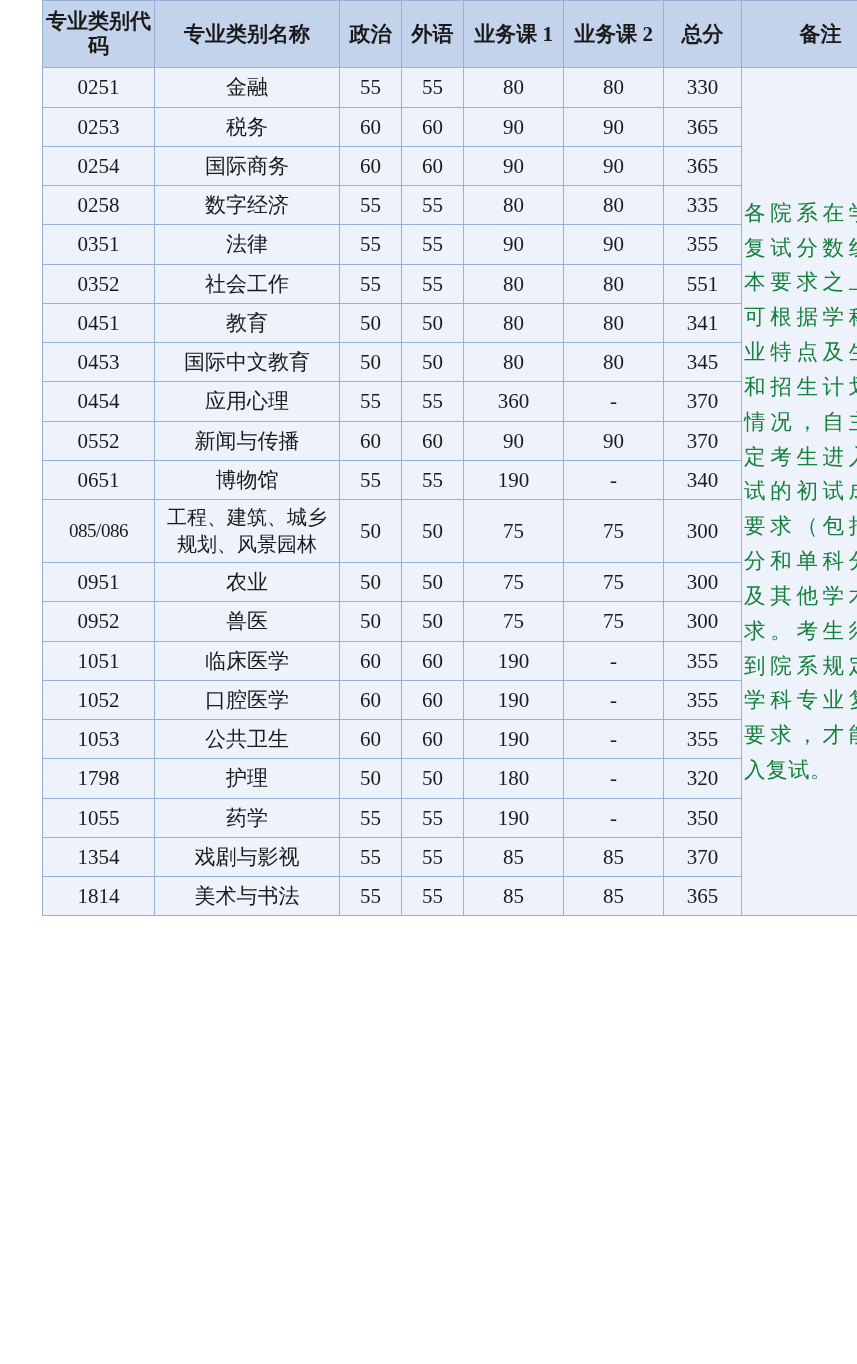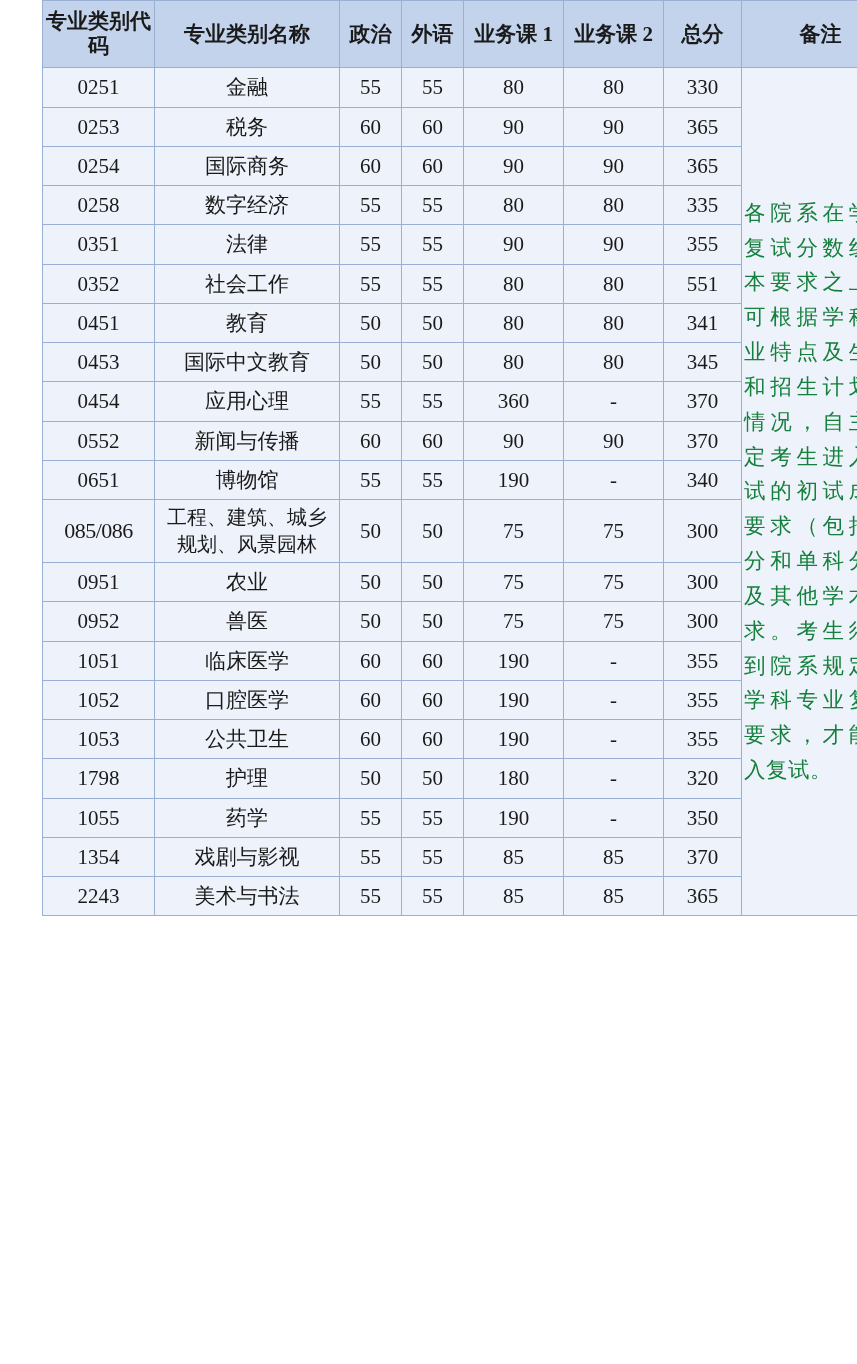--- a/index.html
+++ b/index.html
@@ -46,21 +46,21 @@
   col.c-for     { width: 62px; }
   col.c-b1      { width: 100px; }
   col.c-b2      { width: 100px; }
   col.c-total   { width: 78px; }
   col.c-remark  { width: 158px; }
 
   td.cell-code {
     font-size: 21px;
   }
   td.cell-code.narrow {
-    font-size: 22px;
+    font-size: 19px;
     letter-spacing: -0.5px;
     margin-left: 41px;
   }
   td.cell-name {
     font-size: 21px;
   }
   td.cell-name.multiline {
     font-size: 20px;
     line-height: 1.35;
     padding: 4px 6px;
@@ -289,21 +289,21 @@
       <tr>
         <td class="cell-code">1354</td>
         <td class="cell-name">戏剧与影视</td>
         <td class="cell-num">55</td>
         <td class="cell-num">55</td>
         <td class="cell-num">85</td>
         <td class="cell-num">85</td>
         <td class="cell-num">370</td>
       </tr>
       <tr>
-        <td class="cell-code">2243</td>
+        <td class="cell-code">1814</td>
         <td class="cell-name">美术与书法</td>
         <td class="cell-num">55</td>
         <td class="cell-num">55</td>
         <td class="cell-num">85</td>
         <td class="cell-num">85</td>
         <td class="cell-num">365</td>
       </tr>
     </tbody>
   </table>
 </div>

